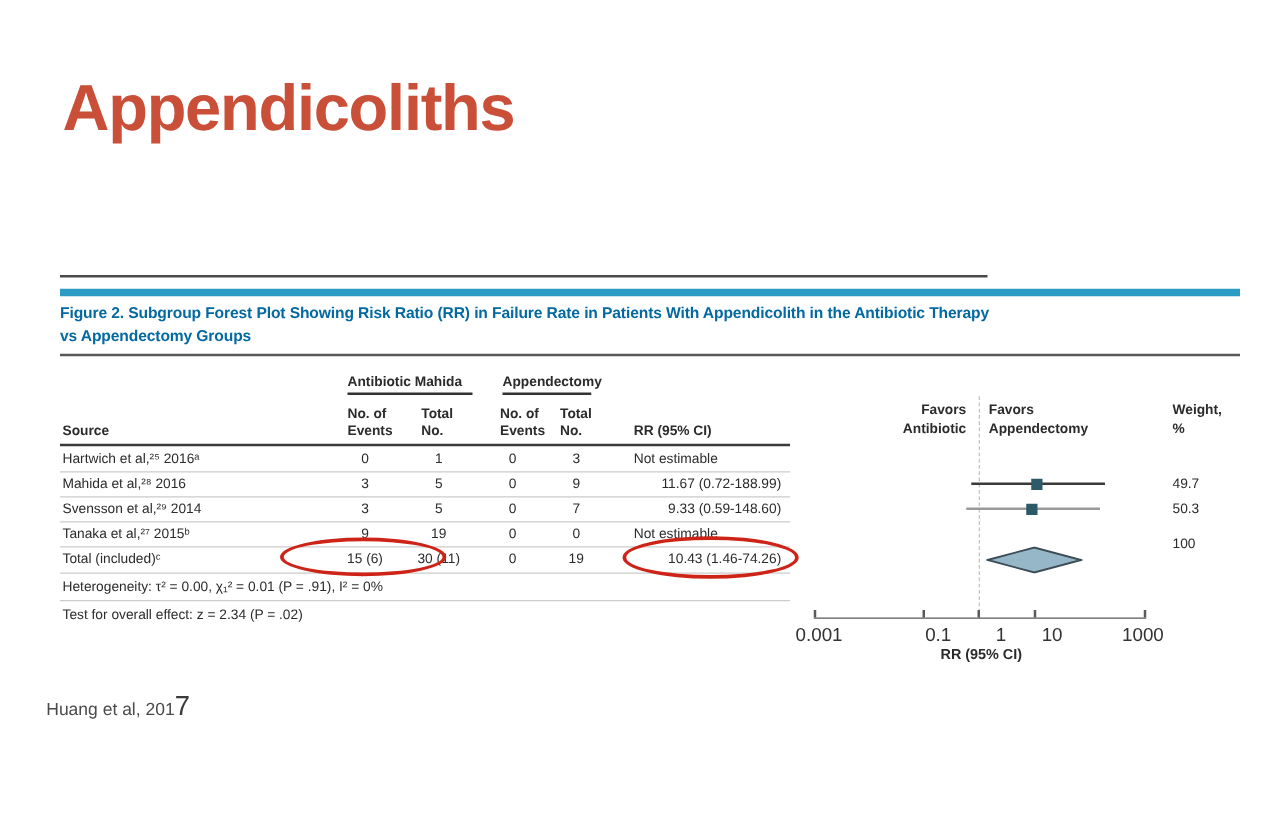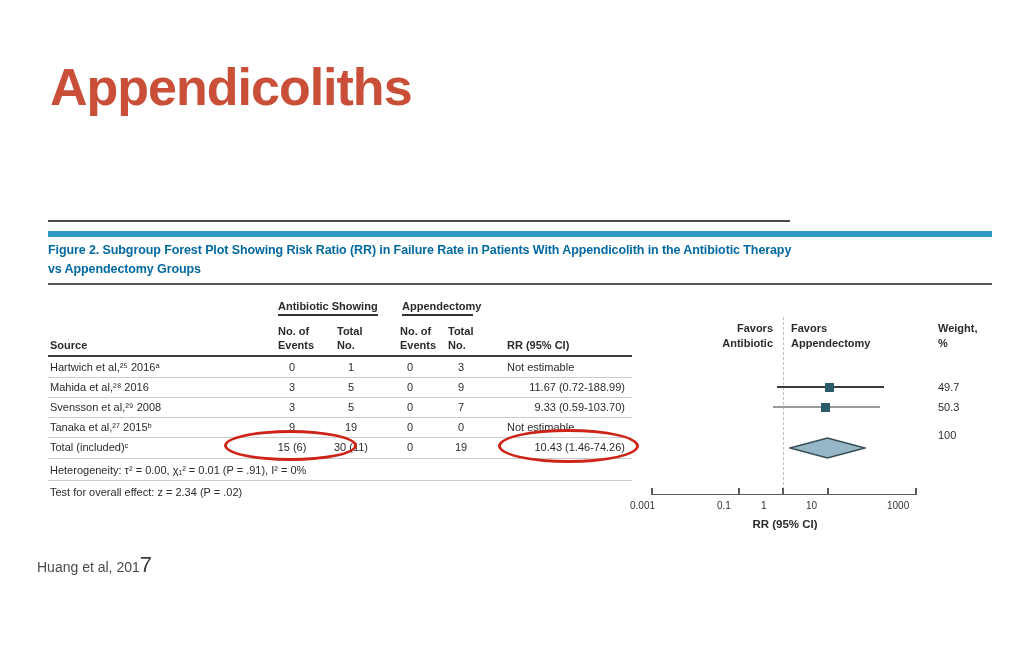--- a/index.html
+++ b/index.html
@@ -49,21 +49,21 @@
   .wgt-h { left:938px; top:321px; }
   .refline { left:783px; top:317px; height:178px; border-left:1px dashed #c2c2c2; }
   .ci { height:2px; }
   .ci1 { left:777px; top:386px; width:107px; background:#3a3a3a; }
   .ci2 { left:773px; top:406px; width:107px; background:#9a9a9a; }
   .marker { width:9px; height:9px; background:#2B5A68; }
   .m1 { left:825px; top:383px; } .m2 { left:821px; top:403px; }
   .wv { left:938px; width:46px; font-size:11px; line-height:19px; }
   .axis-line { left:651px; top:494px; width:266px; border-top:1.5px solid #5a5a5a; }
   .tick { top:488px; width:2px; height:6px; background:#5a5a5a; }
-  .ticklab { top:500px; width:44px; text-align:left; font-size:10px; color:#333; }
+  .ticklab { top:500px; width:44px; text-align:right; font-size:15px; color:#333; }
   .axis-title { left:723px; top:518px; width:124px; text-align:center;
                 font-size:11.5px; font-weight:bold; }
   
   .hl { border:3.5px solid #CE2418; border-radius:50%; background:transparent; }
   .hl1 { left:224px; top:430px; width:133px; height:31px; }
   .hl2 { left:498px; top:429px; width:141px; height:34px; }
   
   .citation { left:37px; top:552px; font-size:14px; color:#4a4a4a; }
   .pagenum { font-size:22px; color:#3a3a3a; }
 </style>
@@ -75,21 +75,21 @@
   <div class="abs slide-title">Appendicoliths</div>
 
   <div class="abs fig-topline"></div>
   <div class="abs fig-teal"></div>
   <div class="abs fig-caption">
     <div>Figure 2. Subgroup Forest Plot Showing Risk Ratio (RR) in Failure Rate in Patients With Appendicolith in the Antibiotic Therapy</div>
     <div>vs Appendectomy Groups</div>
   </div>
   <div class="abs fig-caprule"></div>
 
-  <div class="abs th g1">Antibiotic Showing</div>
+  <div class="abs th g1">Antibiotic Mahida</div>
   <div class="abs g1u"></div>
   <div class="abs th g2">Appendectomy</div>
   <div class="abs g2u"></div>
 
   <div class="abs th sub1">
     <div>No. of</div>
     <div>Events</div>
   </div>
   <div class="abs th sub2">
     <div>Total</div>
@@ -122,26 +122,26 @@
     <span class="cell src">Mahida et al,²⁸ 2016</span>
     <span class="cell c1">3</span>
     <span class="cell c2">5</span>
     <span class="cell c3">0</span>
     <span class="cell c4">9</span>
     <span class="cell c5 num">11.67 (0.72-188.99)</span>
   </div>
   <div class="abs sep" style="top:397px"></div>
 
   <div class="abs trow" style="top:398px">
-    <span class="cell src">Svensson et al,²⁹ 2008</span>
+    <span class="cell src">Svensson et al,²⁹ 2014</span>
     <span class="cell c1">3</span>
     <span class="cell c2">5</span>
     <span class="cell c3">0</span>
     <span class="cell c4">7</span>
-    <span class="cell c5 num">9.33 (0.59-103.70)</span>
+    <span class="cell c5 num">9.33 (0.59-148.60)</span>
   </div>
   <div class="abs sep" style="top:417px"></div>
 
   <div class="abs trow" style="top:418px">
     <span class="cell src">Tanaka et al,²⁷ 2015ᵇ</span>
     <span class="cell c1">9</span>
     <span class="cell c2">19</span>
     <span class="cell c3">0</span>
     <span class="cell c4">0</span>
     <span class="cell c5">Not estimable</span>

